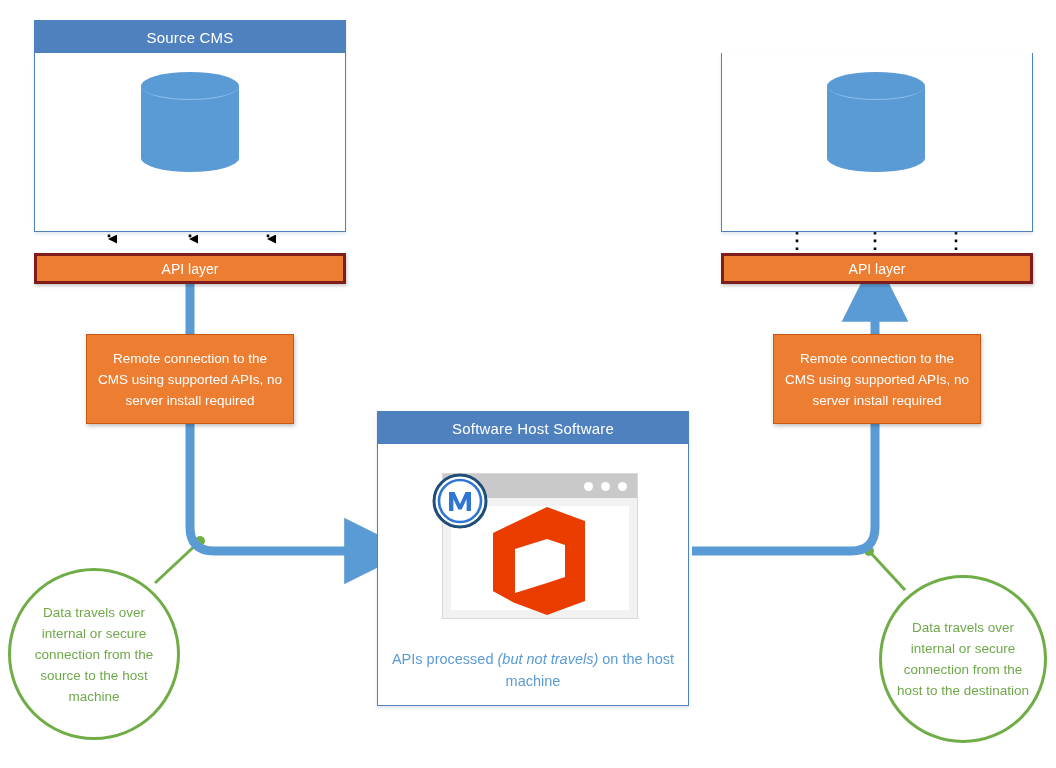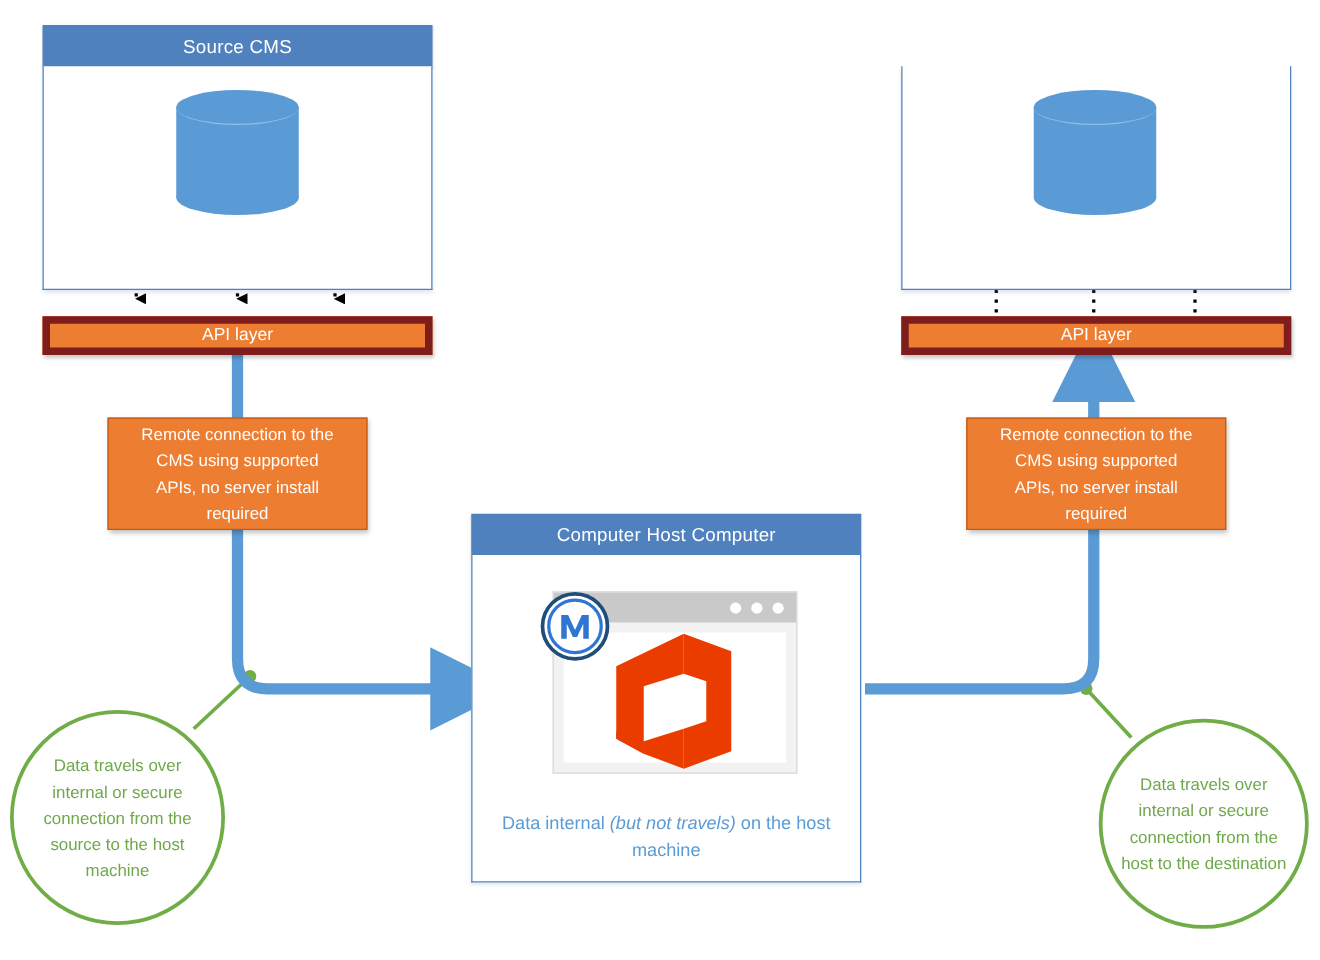--- a/index.html
+++ b/index.html
@@ -29,33 +29,33 @@
     background:#ffffff;
     border:1px solid #4E81BD;
     border-top:none;
     box-shadow:0 2px 3px rgba(120,150,180,.22);
   }
 
   
   .api-bar{
     position:absolute;box-sizing:border-box;
     background:#ED7D31;
-    border:6px solid #7f1d1d;
+    border:3px solid #7f1d1d;
     color:#ffffff;font-size:14px;
-    display:flex;align-items:flex-start;justify-content:center;
+    display:flex;align-items:center;justify-content:center;
     box-shadow:1px 2px 3px rgba(0,0,0,.22);
   }
   .callout{
     position:absolute;box-sizing:border-box;
     background:#ED7D31;
     border:1px solid #C45911;
     color:#ffffff;font-size:13.5px;line-height:21px;
     text-align:center;
     display:flex;align-items:center;justify-content:center;
-    padding:4px 22px;
+    padding:4px 11px;
     box-shadow:1px 2px 4px rgba(0,0,0,.25);
   }
 
   
   .green-circle{
     position:absolute;box-sizing:border-box;
     border:3px solid #70AD47;
     border-radius:50%;
     background:#ffffff;
     color:#6FA84A;
@@ -169,21 +169,21 @@
   </div>
 
   <div class="callout" style="left:86px;top:334px;width:208px;height:90px;">
     <span>Remote connection to the CMS using supported APIs, no server install required</span>
   </div>
   <div class="callout" style="left:773px;top:334px;width:208px;height:90px;">
     <span>Remote connection to the CMS using supported APIs, no server install required</span>
   </div>
 
   <div class="panel" style="left:377px;top:411px;width:312px;height:295px;">
-    <div class="panel-header">Computer Host Computer</div>
+    <div class="panel-header">Software Host Software</div>
     <div class="panel-body" style="height:262px;"></div>
   </div>
 
   <div class="winmock" style="left:442px;top:473px;width:196px;height:146px;">
     <div class="titlebar"></div>
     <div class="dot" style="right:44px;"></div>
     <div class="dot" style="right:27px;"></div>
     <div class="dot" style="right:10px;"></div>
     <div class="canvas"></div>
   </div>
@@ -196,21 +196,21 @@
   </svg>
 
   <svg class="mlogo" style="left:432px;top:473px;width:56px;height:56px;" viewBox="0 0 56 56">
     <circle cx="28" cy="28" r="26" fill="#ffffff" stroke="#1F4E79" stroke-width="3"></circle>
     <circle cx="28" cy="28" r="21" fill="#ffffff" stroke="#2E75D4" stroke-width="2.6"></circle>
     <path d="M17,38 L17,19 L22.5,19 L28,31 L33.5,19 L39,19 L39,38 L34.6,38 L34.6,26
              L29.7,36.5 L26.3,36.5 L21.4,26 L21.4,38 Z" fill="#2E75D4"></path>
   </svg>
 
   <div class="host-caption" style="left:389px;top:648px;width:288px;">
-    <span>Data internal </span><i>(but not travels)</i><span> on the host machine</span>
+    <span>APIs processed </span><i>(but not travels)</i><span> on the host machine</span>
   </div>
 
   <div class="green-circle" style="left:879px;top:575px;width:168px;height:168px;">
     <span>Data travels over internal or secure connection from the host to the destination</span>
   </div>
   <div class="green-circle" style="left:8px;top:568px;width:172px;height:172px;">
     <span>Data travels over internal or secure connection from the source to the host machine</span>
   </div>
 
 </div>

